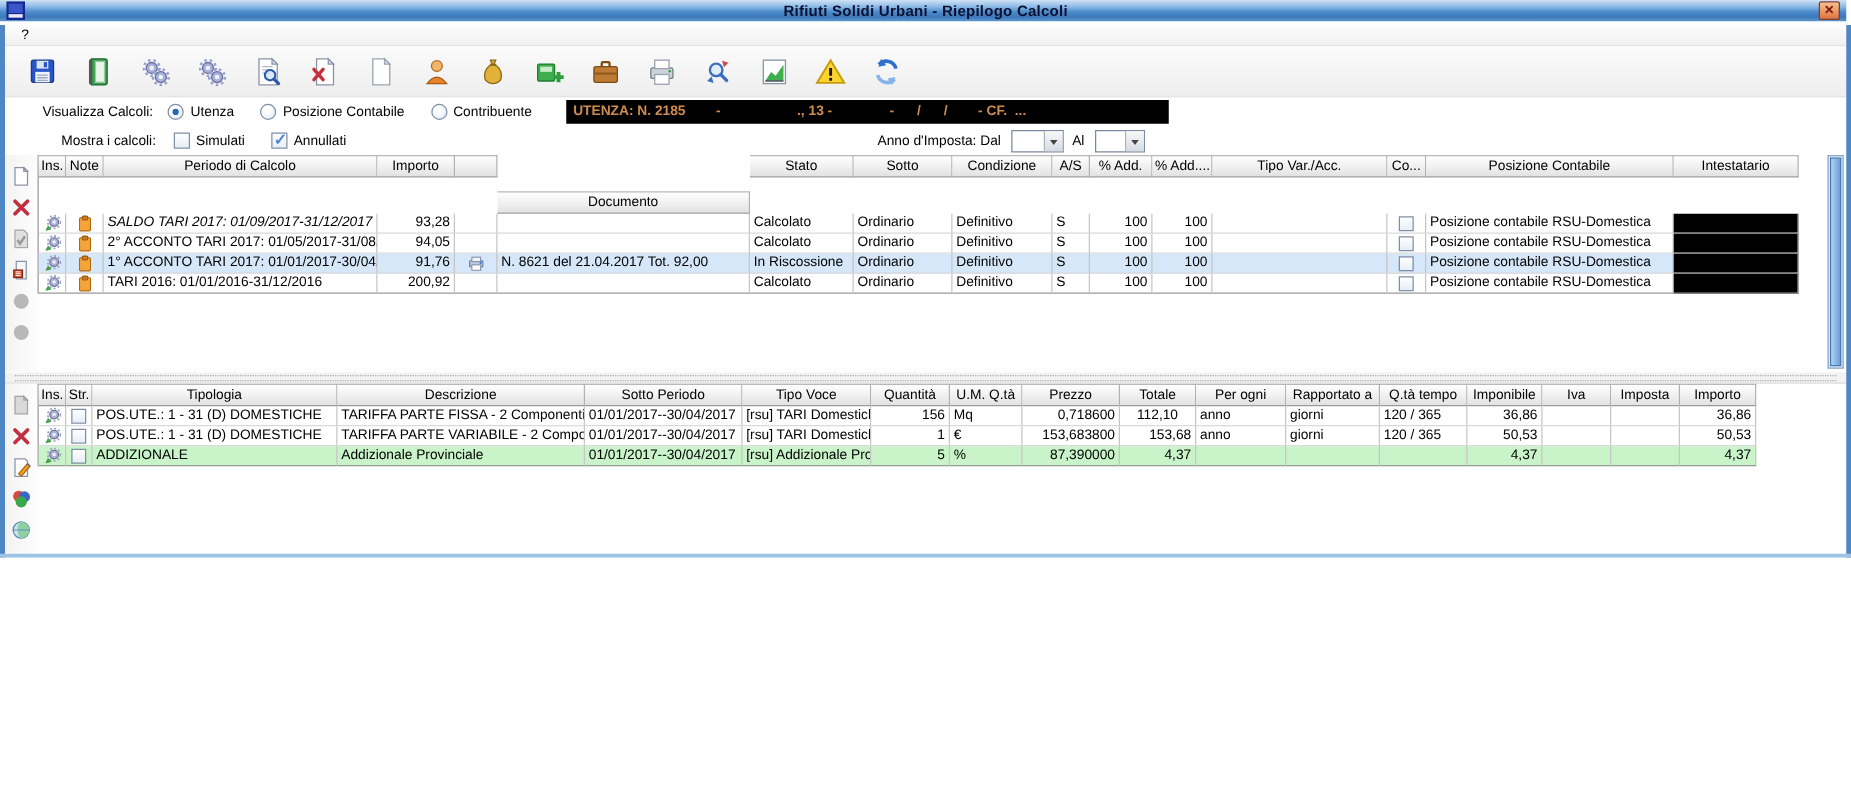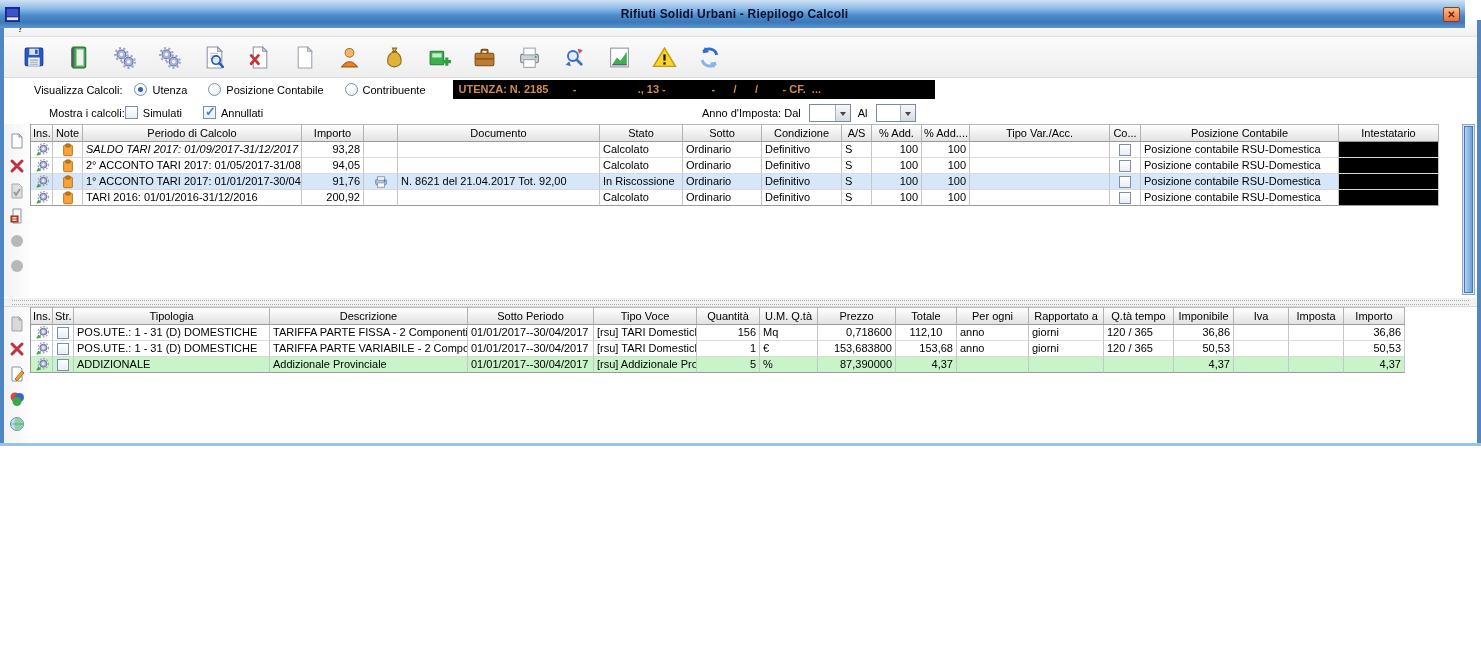--- a/index.html
+++ b/index.html
@@ -1,36 +1,36 @@
 <!DOCTYPE html>
 <html><head>
 <meta charset="utf-8">
 <style>
   *{box-sizing:border-box;margin:0;padding:0}
   html,body{width:1481px;height:648px;background:#fff;font-family:"Liberation Sans",sans-serif;font-size:11px;color:#000}
   .window{position:relative;width:1481px;height:446px;background:#fff}
   .border-left,.border-right{position:absolute;top:20px;bottom:0;width:4px;background:#4f86c4;z-index:5}
   .border-left{left:0}.border-right{right:0}
   .border-bottom{position:absolute;left:0;right:0;bottom:0;height:3px;background:#9cc2e6;z-index:5}
-  .titlebar{position:absolute;top:0;left:0;right:16px;height:28px;background:linear-gradient(180deg,#cfe2f4 0%,#8fbce8 30%,#4d8ccb 55%,#3c78bb 80%,#5e97cf 100%);display:flex;align-items:center;padding:0 5px;z-index:6}
+  .titlebar{position:absolute;top:0;left:0;right:4px;height:17px;background:linear-gradient(180deg,#cfe2f4 0%,#8fbce8 30%,#4d8ccb 55%,#3c78bb 80%,#5e97cf 100%);display:flex;align-items:center;padding:0 5px;z-index:6}
   .app-icon{width:15px;height:15px;margin-right:6px;flex:0 0 auto}
   .app-icon svg{width:15px;height:15px;display:block}
   .win-title{flex:1;text-align:center;font-weight:bold;font-size:12px;color:#0b1030;letter-spacing:.2px}
   .close-btn{width:17px;height:15px;border:1px solid #8d3a20;border-radius:2px;background:linear-gradient(#f6c089,#e2733f);color:#7a1515;font-weight:bold;font-size:10px;line-height:13px;text-align:center;cursor:default}
   .content{position:absolute;left:4px;right:4px;top:20px;bottom:3px;background:#fff;overflow:hidden}
   .menubar{height:17px;background:linear-gradient(#fdfdfd,#f1f1f1);border-bottom:1px solid #e2e2e2;display:flex;align-items:center;padding-left:13px}
   .toolbar{height:41px;background:linear-gradient(#fbfbfb,#eeeeee);border-bottom:1px solid #dcdcdc;display:flex;align-items:center;padding-left:16px}
   .tool-btn{width:28px;height:28px;margin-right:17px;display:flex;align-items:center;justify-content:center}
   .tool-btn svg{width:25px;height:25px;display:block}
   .filters{position:relative;height:46px;background:#fff}
   .frow{display:flex;align-items:center;height:23px}
   #row1{padding-left:30px}
   #row2{padding-left:45px}
   .flabel{margin-right:12px}
-  #row2 .flabel{margin-right:0}
+  #row2 .flabel{margin-right:14px}
   .opt{display:flex;align-items:center;margin-right:21px}
   .opt-label{margin-left:5px}
   .radio{width:13px;height:13px;border-radius:50%;border:1px solid #7e90a8;background:radial-gradient(circle at 35% 30%,#fff 25%,#dce6f0);position:relative}
   .radio.sel::after{content:'';position:absolute;left:3px;top:3px;width:5px;height:5px;border-radius:50%;background:#2c66b8}
   .cb{width:13px;height:13px;border:1px solid #7e90a8;background:linear-gradient(#fff,#e8eef5);position:relative}
   .cb.checked::after{content:'✓';position:absolute;left:1px;top:-3px;color:#4a86d8;font-weight:bold;font-size:13px}
   .banner{margin-left:6px;width:482px;height:19px;background:#000;font-weight:bold;line-height:19px;white-space:pre;overflow:hidden;padding-left:6px}
   .anno{position:absolute;left:698px;top:25px;display:flex;align-items:center;height:20px}
   .anno .flabel{margin-right:8px}
   .combo{width:42px;height:18px;border:1px solid #7a8aa0;background:#fff;display:flex;margin-right:7px}
@@ -284,21 +284,21 @@
               <circle cx="8" cy="8" r="6" fill="#b8b8b8"></circle>
             </svg>
           </span>
         </div>
       <div class="tablebox"><div class="table" id="upper-table"><div class="tr head">
               <div class="td" style="width: 22px;">Ins.</div>
               <div class="td" style="width: 30px;">Note</div>
               <div class="td" style="width: 219px;">Periodo di Calcolo</div>
               <div class="td" style="width: 62px;">Importo</div>
               <div class="td" style="width: 34px;"></div>
-              <div class="td" style="width: 202px;">Documento</div>
+              <div class="td" style="width: 202px; margin-top: 29px;">Documento</div>
               <div class="td" style="width: 83px;">Stato</div>
               <div class="td" style="width: 79px;">Sotto</div>
               <div class="td" style="width: 80px;">Condizione</div>
               <div class="td" style="width: 30px;">A/S</div>
               <div class="td" style="width: 50px;">% Add.</div>
               <div class="td" style="width: 48px;">% Add....</div>
               <div class="td" style="width: 140px;">Tipo Var./Acc.</div>
               <div class="td" style="width: 31px;">Co...</div>
               <div class="td" style="width: 198px;">Posizione Contabile</div>
               <div class="td" style="width: 100px;">Intestatario</div>

